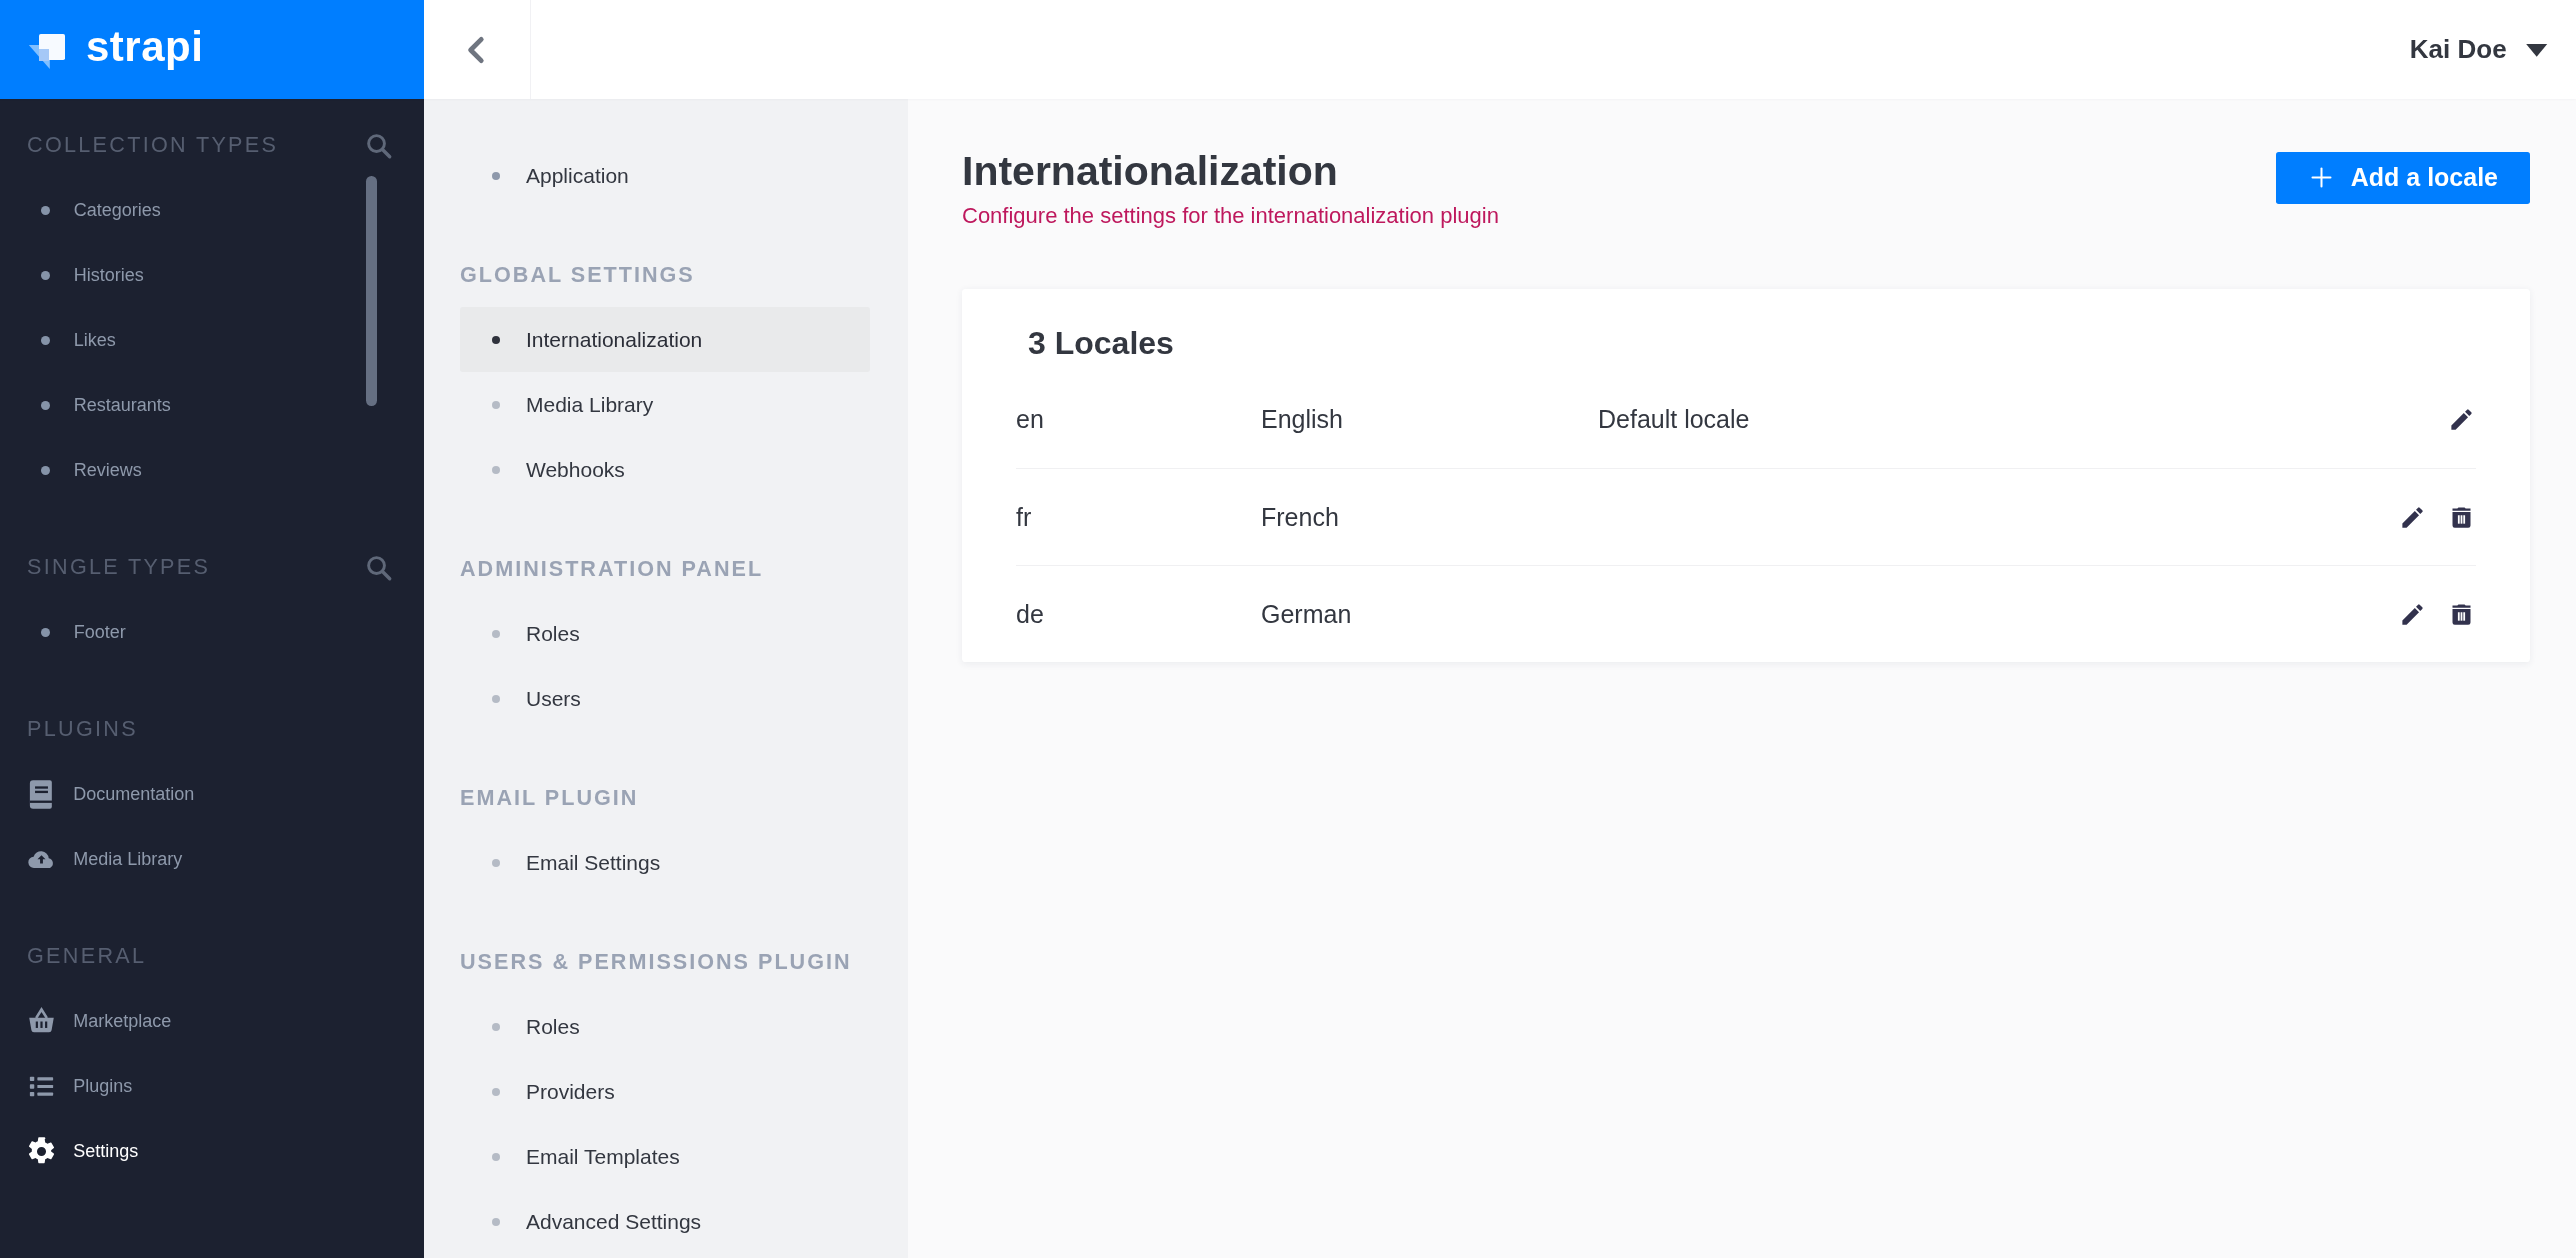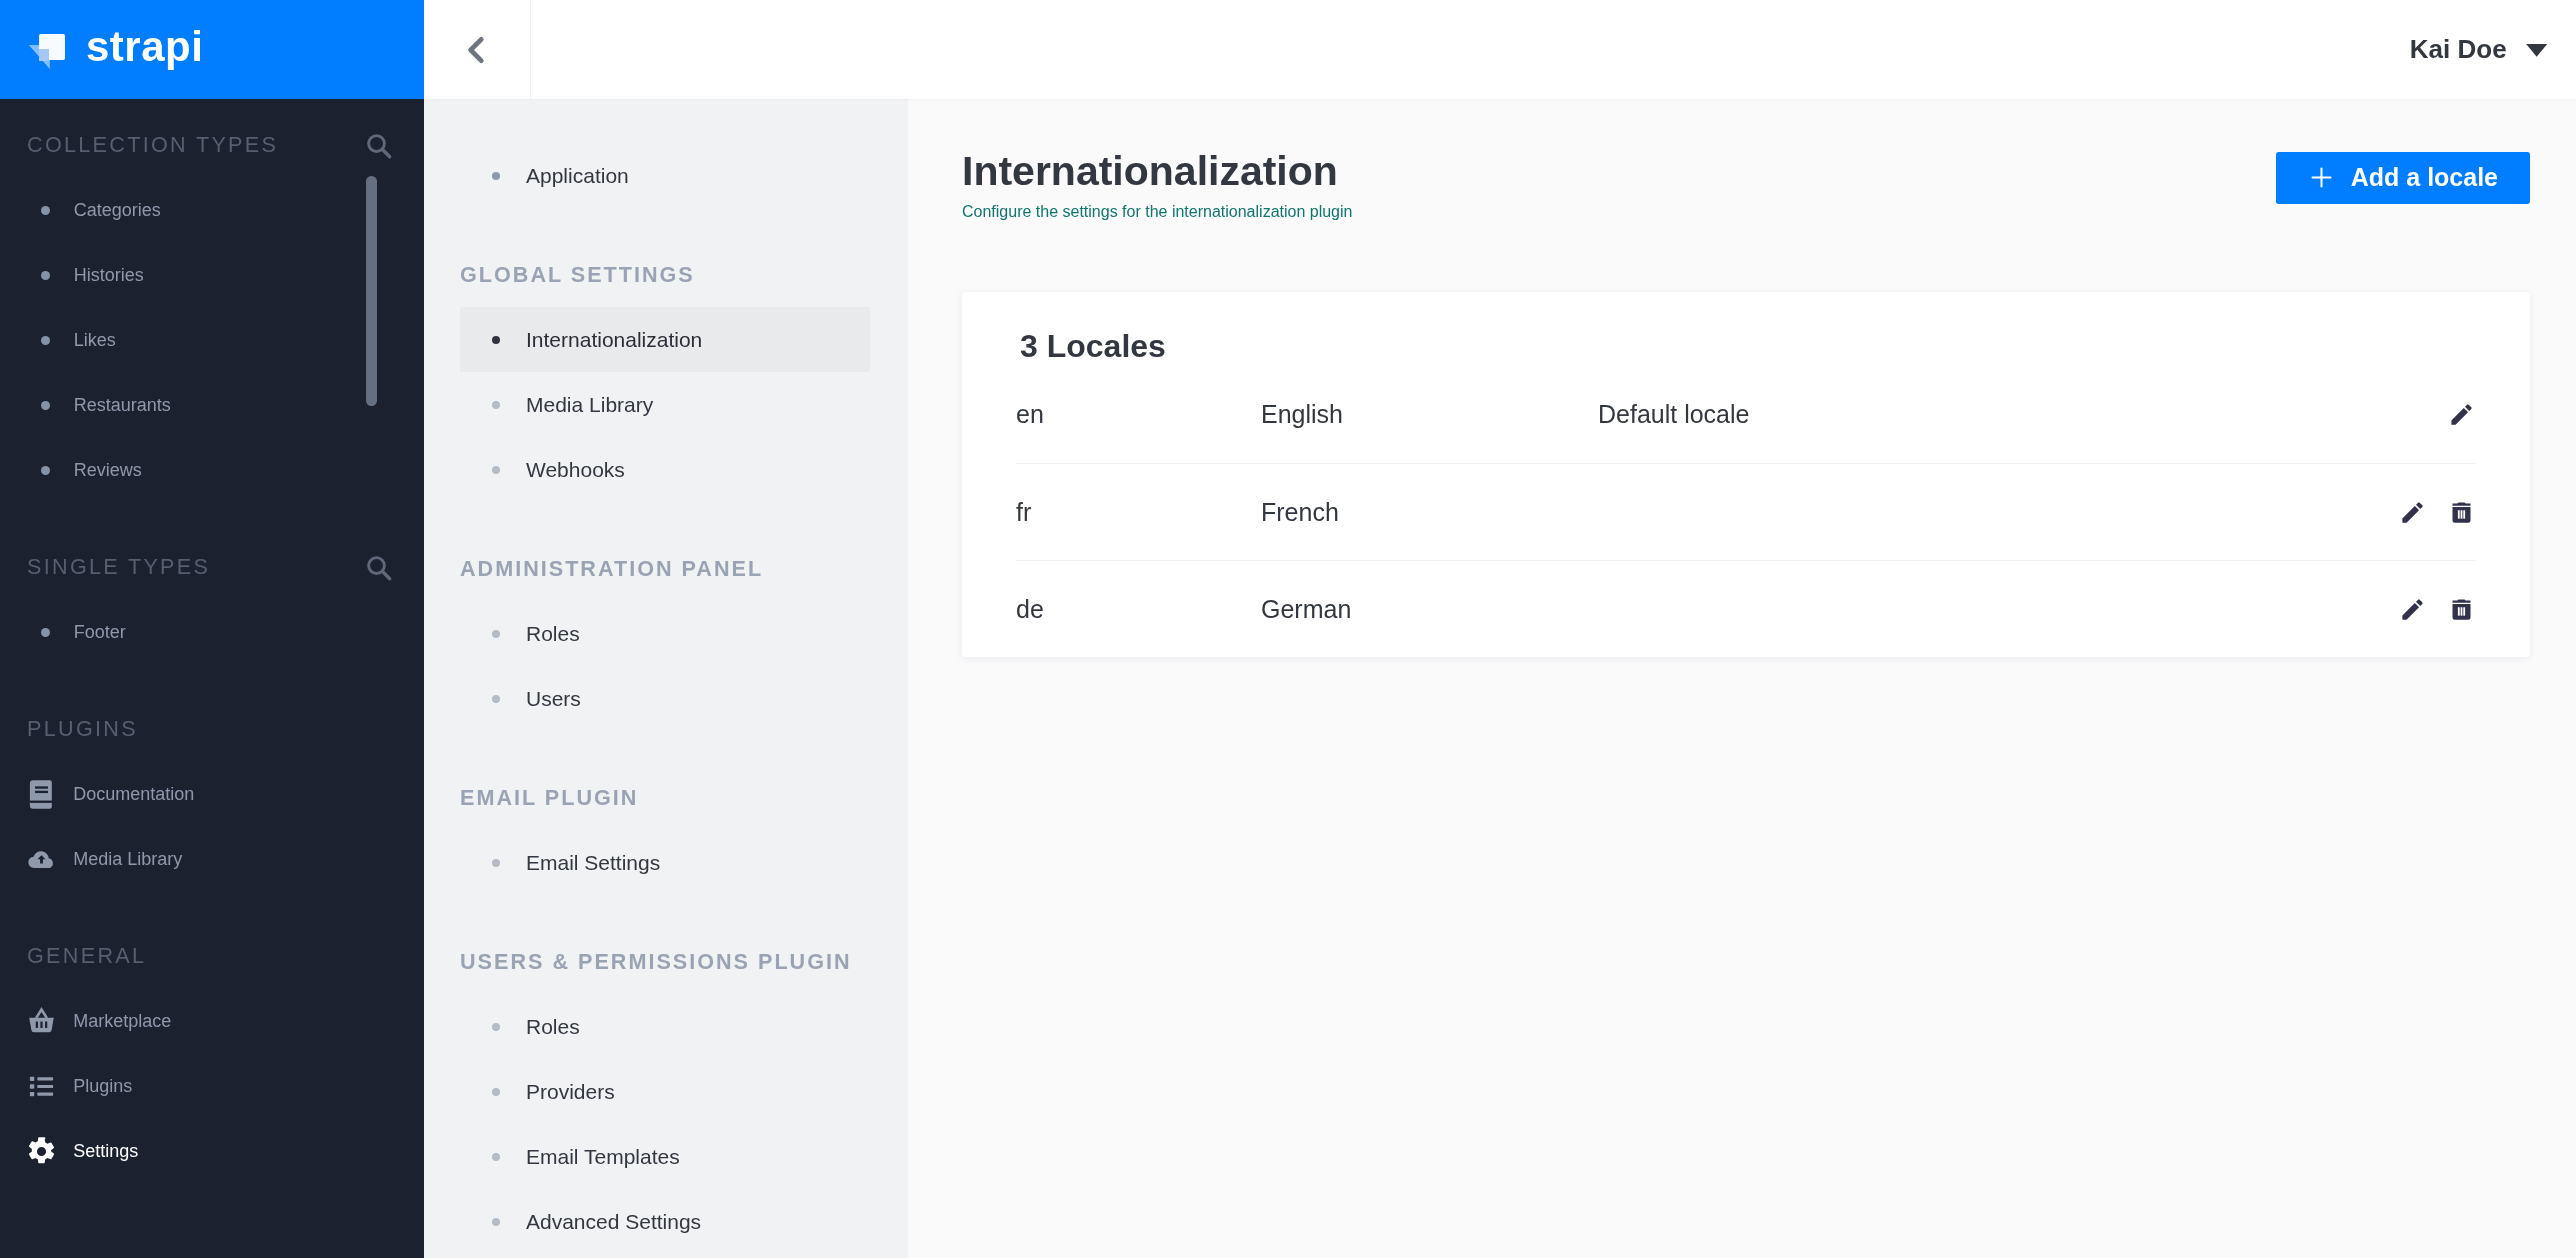--- a/index.html
+++ b/index.html
@@ -106,35 +106,35 @@
     margin-right:26px; flex:0 0 8px;
   }
   .sn-item.app-item .bullet { background:#8e99ab; }
   .sn-item.active { background:var(--active-highlight,#e9eaeb); color:#2b2e38; }
   .sn-item.active .bullet { background:#2f323c; }
 
   
   .main { flex:1; padding:0 46px 0 54px; overflow:hidden; background:#fafafb; }
   .page-header { display:flex; justify-content:space-between; align-items:flex-start; margin-top:50px; }
   .page-title { margin:0; font-size:41px; line-height:1.1; font-weight:bold; color:#333740; }
-  .page-subtitle { margin:9px 0 12px 0; font-size:16px; color:#0f766e; }
+  .page-subtitle { margin:9px 0 1px 0; font-size:22px; color:#be185d; }
   .btn-primary {
     margin-top:2.7px; height:52px; padding:0 32px; border:none; border-radius:2.7px;
     background:var(--accent,#007eff); color:#fff; font-family:inherit;
     font-size:25px; font-weight:bold; display:flex; align-items:center; gap:16px;
     cursor:pointer;
   }
   .btn-primary .plus { display:flex; }
   .btn-primary .plus svg { width:27px; height:27px; }
 
   .card {
     margin-top:59px; background:#fff; border-radius:3.6px;
     box-shadow:0 1.8px 7.2px rgba(40,50,90,.07); padding:0 54px;
   }
-  .card-title { margin:4px; padding-top:36px; height:70px; font-size:32px; font-weight:bold; color:#333740; }
+  .card-title { margin:12px; padding-top:36px; height:70px; font-size:32px; font-weight:bold; color:#333740; }
   .locale-row { height:97px; display:flex; align-items:center; font-size:25px; color:#333740; }
   .locale-row + .locale-row { border-top:0.9px solid #f0f0f2; }
   .col-code { width:245px; flex:0 0 245px; }
   .col-name { width:337px; flex:0 0 337px; }
   .col-note { flex:1; }
   .row-actions { display:flex; align-items:center; gap:20px; }
   .icon-btn {
     display:flex; align-items:center; justify-content:center;
     width:29px; height:29px; color:#32324d; cursor:pointer; background:none; border:none; padding:0;
   }

